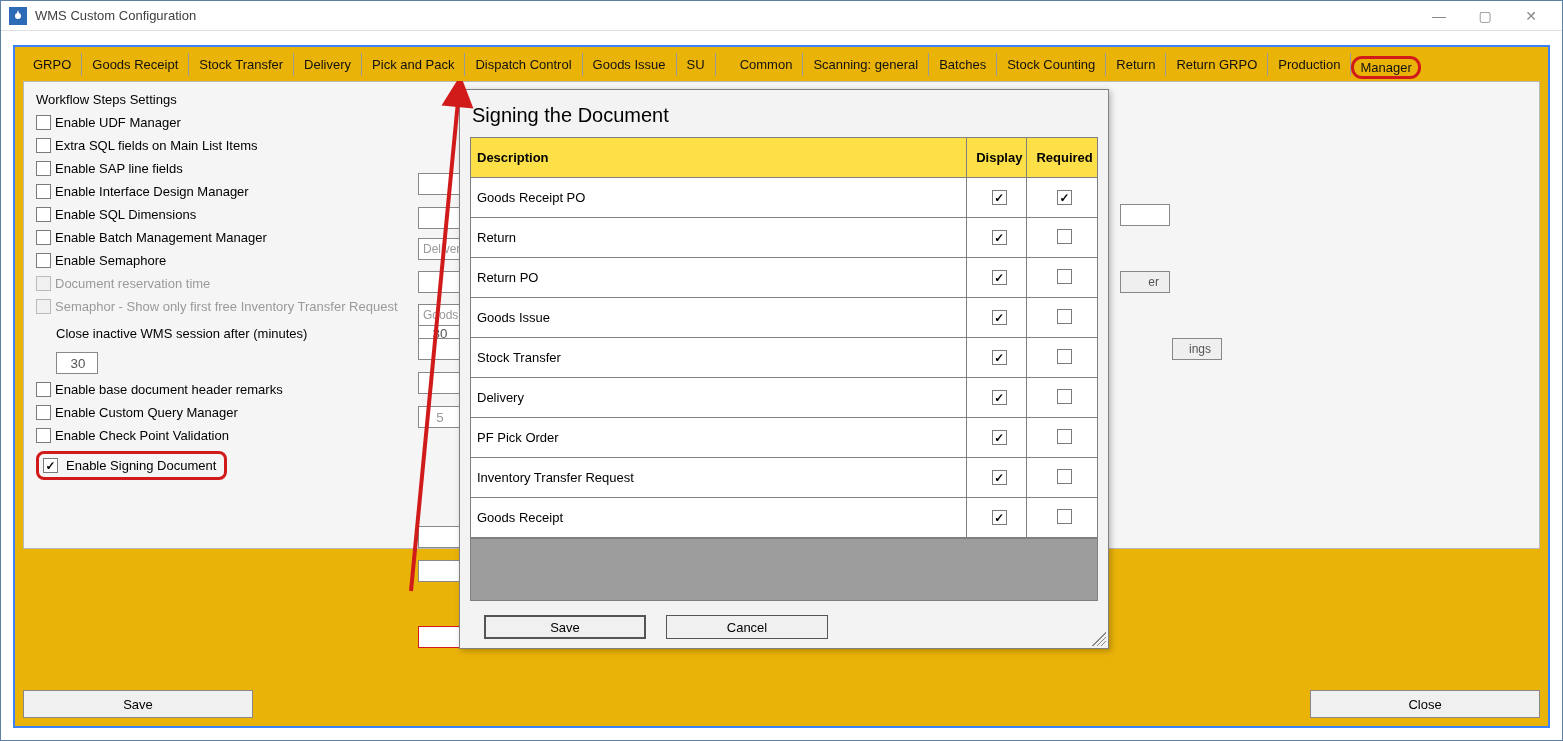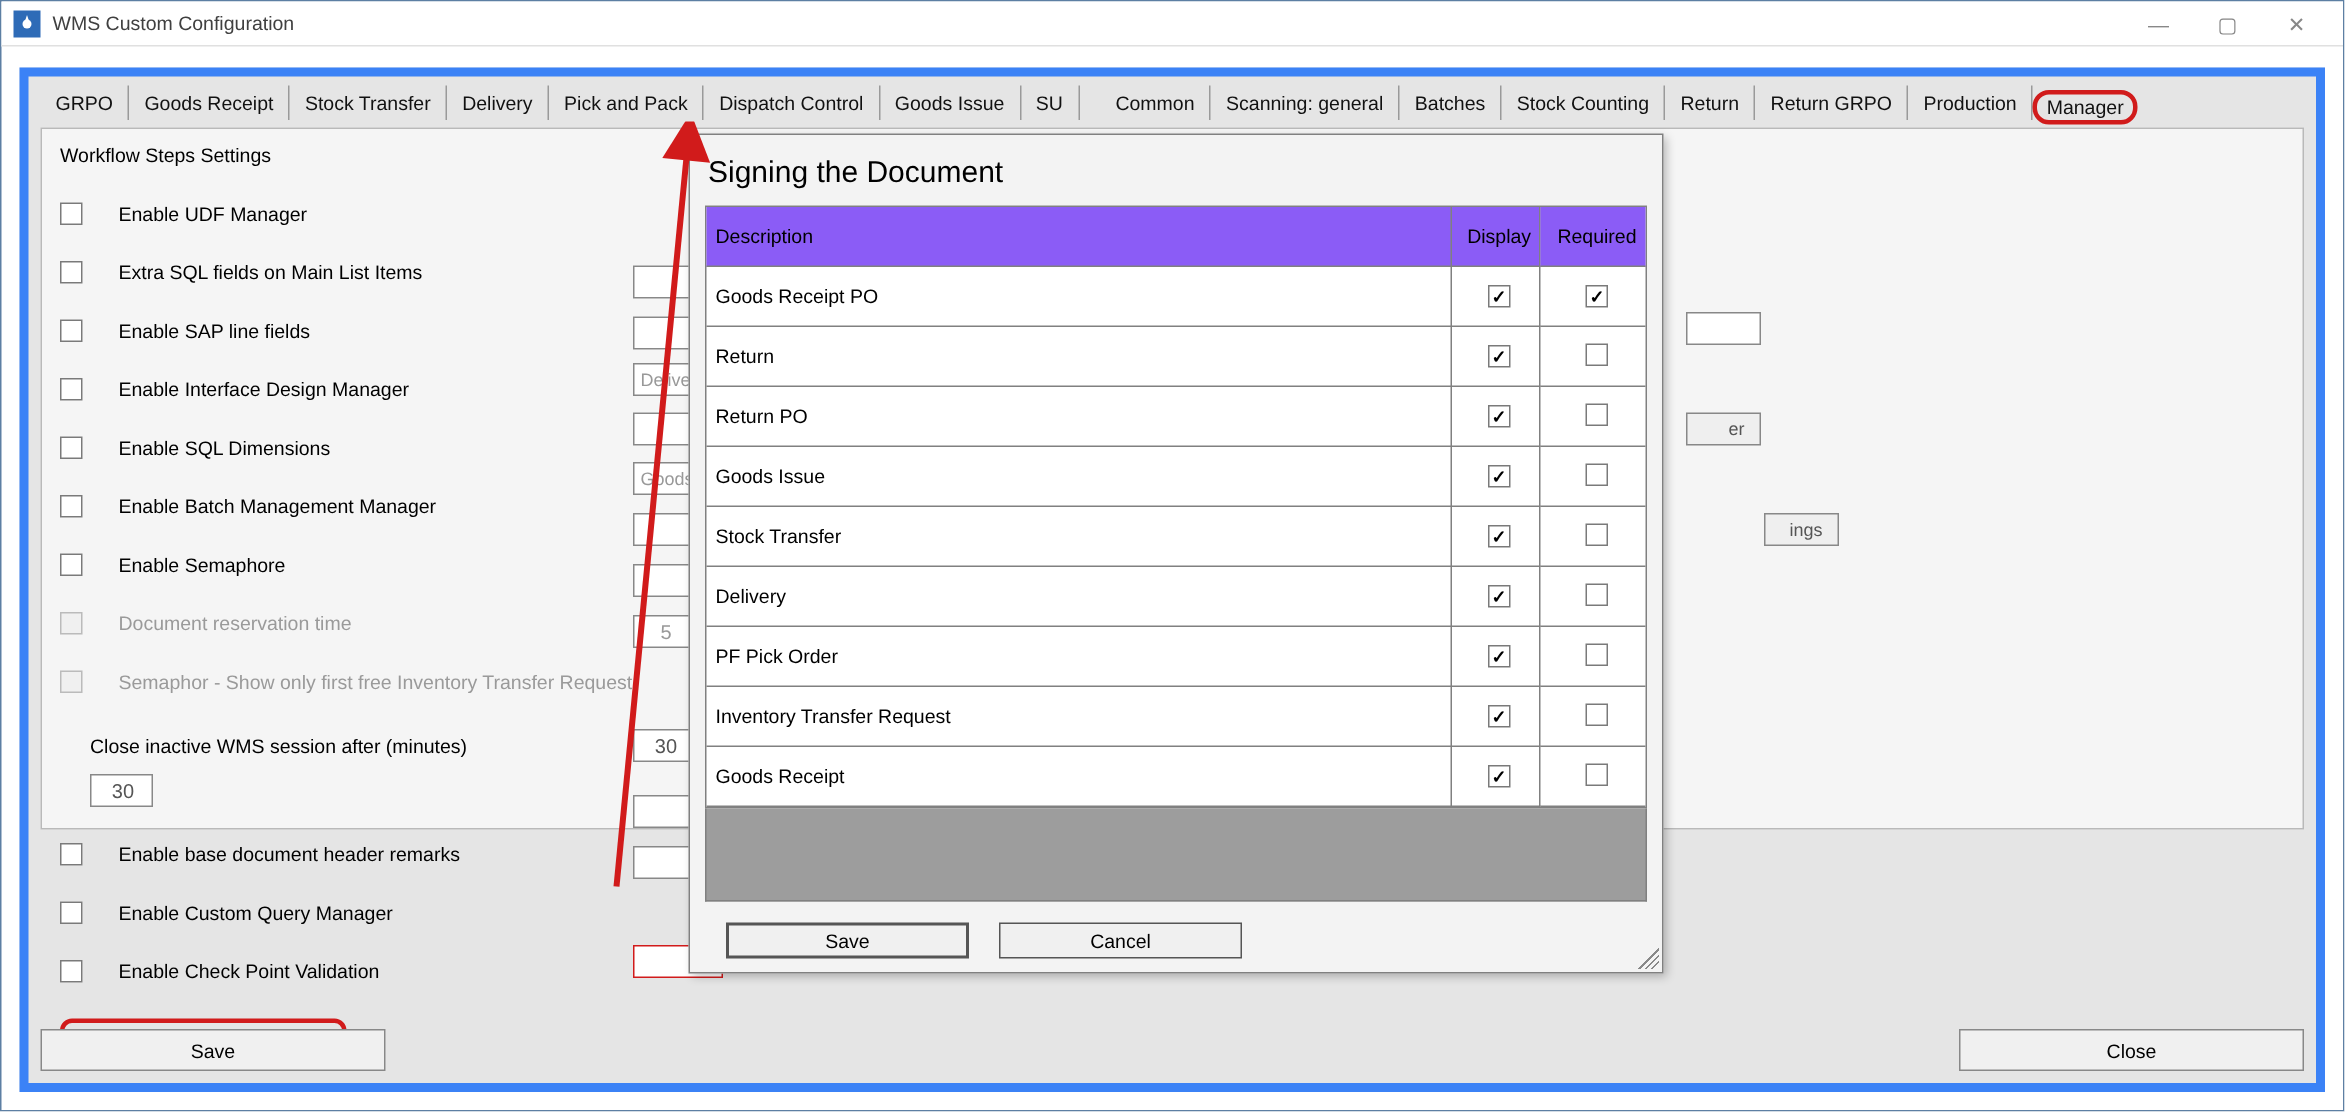--- a/index.html
+++ b/index.html
@@ -41,22 +41,22 @@
   .win-controls { display: flex; gap: 0; }
   .win-btn {
     width: 46px; height: 28px;
     display: flex; align-items: center; justify-content: center;
     color: #888;
     font-size: 14px;
   }
   .outer-border {
     position: absolute;
     top: 44px; left: 12px; right: 12px; bottom: 12px;
-    border: 6px solid #3b82f6;
-    background: #e5e5e5;
+    border: 2px solid #3b82f6;
+    background: #eab308;
     padding: 6px 8px 8px 8px;
   }
   .tabs {
     display: flex;
     flex-wrap: wrap;
     align-items: flex-end;
     border-bottom: 1px solid transparent;
     gap: 0;
     margin-bottom: 4px;
   }
@@ -80,22 +80,22 @@
     border: 1px solid #b9b9b9;
     background: #f5f5f5;
     width: 100%;
     height: 468px;
     position: relative;
     padding: 10px 12px;
   }
   .section-title { font-size: 13px; margin-bottom: 8px; }
   .check-row {
     display: flex; align-items: center;
-    margin: 24px 0;
-    gap: 24px;
+    margin: 8px 0;
+    gap: 4px;
   }
   .check-row.disabled { color: #9a9a9a; }
   .wms-checkbox {
     width: 15px; height: 15px;
     border: 1px solid #7a7a7a;
     background: #fff;
     display: inline-flex;
     align-items: center; justify-content: center;
     font-size: 12px;
   }
@@ -166,21 +166,21 @@
     width: 100%;
   }
   .grid th, .grid td {
     border-bottom: 1px solid #808080;
     height: 40px;
     text-align: left;
     padding-left: 6px;
     font-size: 13px;
     font-weight: normal;
   }
-  .grid th { font-weight: normal; background: #8b5cf6; }
+  .grid th { font-weight: bold; background: #fde047; }
   .grid th.center, .grid td.center { text-align: center; }
   .grid-col-desc { width: 510px; border-right: 1px solid #808080; }
   .grid-col-disp { width: 60px; border-right: 1px solid #808080; }
   .grid-col-req { width: 70px; }
   .empty-grid-area {
     background: #9d9d9d;
     height: 62px;
     border: 1px solid #808080; border-top: none;
   }
   .dialog-buttons {

